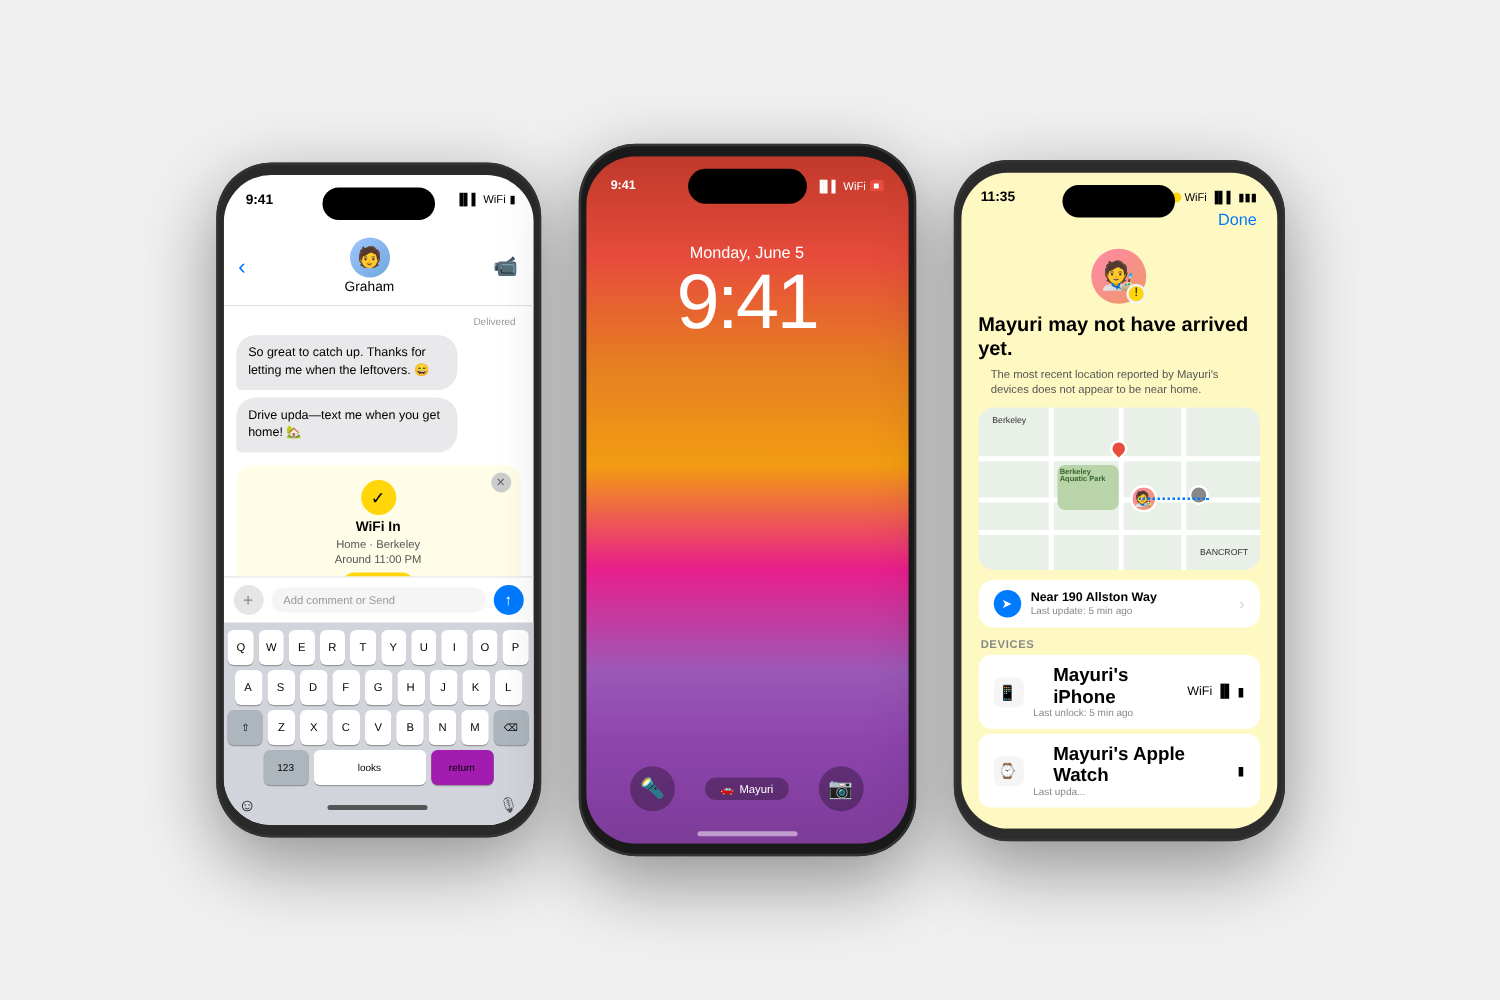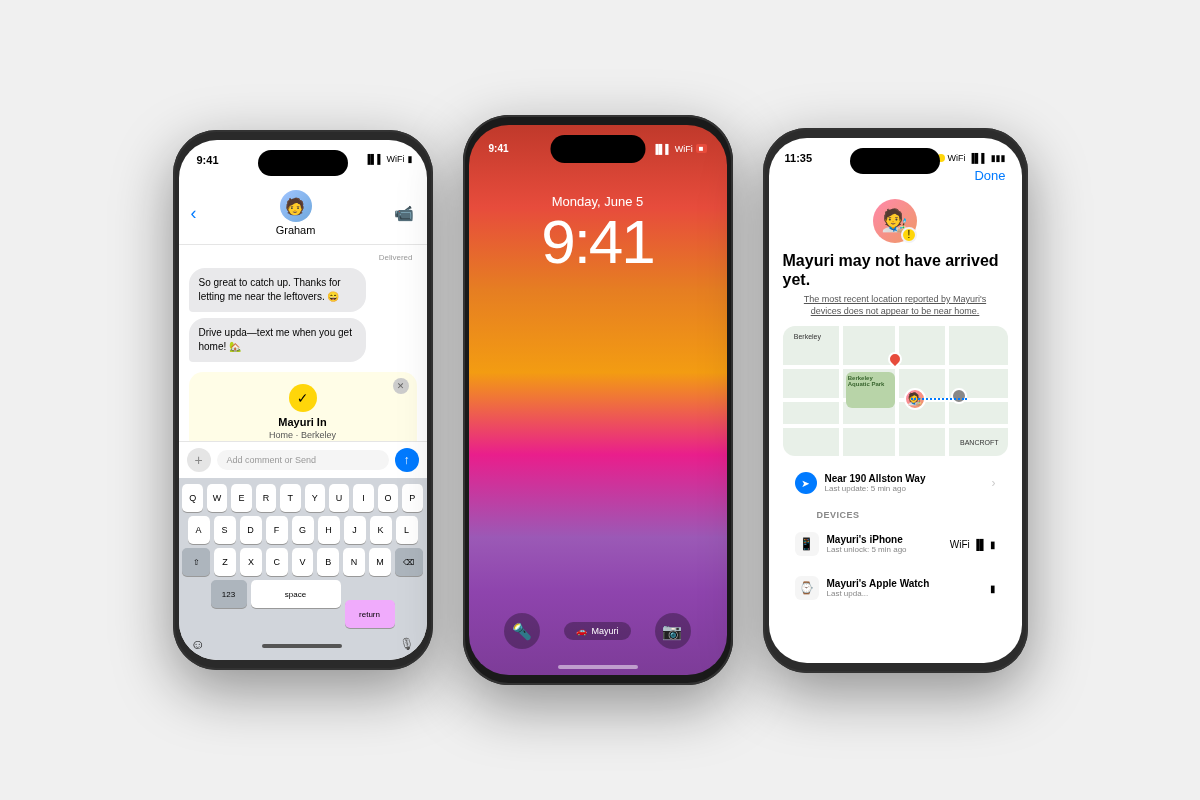--- a/index.html
+++ b/index.html
@@ -301,24 +301,23 @@
       color: #000;
       font-size: 8px;
       width: 28px;
     }
     .key-space {
       background: #fff;
       width: 90px;
       font-size: 8px;
     }
     .key-return {
-      background: #f0abfc;
+      background: #a21caf;
       width: 50px;
       font-size: 8px;
-      margin-top: 20px;
     }
     .key-shift {
       width: 28px;
     }
     .key-del {
       width: 28px;
     }
     .key-bottom-left {
       width: 36px;
     }
@@ -446,21 +445,21 @@
     .lock-home-bar {
       height: 4px;
       background: rgba(255,255,255,0.5);
       border-radius: 2px;
       width: 80px;
       margin: 0 auto;
     }
 
     
     .findmy-screen {
-      background: #ffffff;
+      background: #fef9c3;
       width: 100%;
       height: 100%;
       display: flex;
       flex-direction: column;
     }
     .findmy-status-bar {
       display: flex;
       justify-content: space-between;
       padding: 14px 16px 0;
     }
@@ -521,25 +520,24 @@
       font-size: 16px;
       font-weight: 700;
       color: #000;
       text-align: left;
       margin-top: 8px;
       line-height: 1.2;
     }
     .alert-subtitle {
       font-size: 9px;
       color: #555;
-      text-align: center;
+      text-align: left;
       margin-top: 4px;
       line-height: 1.4;
       padding: 0 10px;
-      text-decoration: underline;
     }
 
     
     .findmy-map {
       height: 130px;
       margin: 8px 14px;
       border-radius: 12px;
       overflow: hidden;
       position: relative;
       background: #e8f0e8;
@@ -649,21 +647,20 @@
     .devices-section {
       margin: 8px 14px 0;
     }
     .devices-label {
       font-size: 9px;
       color: #888;
       font-weight: 600;
       letter-spacing: 0.5px;
       margin-bottom: 4px;
       padding-left: 2px;
-      margin-left: 32px;
     }
     .device-row {
       background: #fff;
       border-radius: 10px;
       padding: 8px 12px;
       display: flex;
       align-items: center;
       gap: 8px;
       margin-bottom: 4px;
     }
@@ -673,23 +670,24 @@
       border-radius: 6px;
       display: flex;
       align-items: center;
       justify-content: center;
       font-size: 12px;
     }
     .device-info {
       flex: 1;
     }
     .device-name {
-      font-size: 10px;
+      font-size: 15px;
       font-weight: 600;
       color: #000;
+      margin-left: 16px;
     }
     .device-sub {
       font-size: 8px;
       color: #888;
     }
     .device-status-icons {
       display: flex;
       gap: 3px;
       align-items: center;
     }
@@ -715,30 +713,30 @@
           <div class="msg-header-center">
             <div class="avatar-circle">🧑</div>
             <span class="msg-contact-name">Graham</span>
           </div>
           <span class="video-icon">📹</span>
         </div>
 
         <div class="messages-body">
           <span class="msg-delivered">Delivered</span>
           <div class="msg-bubble received">
-            <span>So great to catch up. Thanks for letting me near the leftovers. 😄</span>
+            <span>So great to catch up. Thanks for letting me when the leftovers. 😄</span>
           </div>
           <div class="msg-bubble received">
             <span>Drive upda—text me when you get home! 🏡</span>
           </div>
 
           <div class="check-in-card">
             <div class="check-in-close">✕</div>
             <div class="check-in-check">✓</div>
-            <span class="check-in-title">Mayuri In</span>
+            <span class="check-in-title">WiFi In</span>
             <span class="check-in-detail">Home · Berkeley</span>
             <span class="check-in-detail">Around 11:00 PM</span>
             <button class="edit-btn">Edit</button>
           </div>
         </div>
 
         <div class="msg-input-bar">
           <div class="msg-plus">+</div>
           <div class="msg-input-field">
             <span>Add comment or Send</span>
@@ -776,21 +774,21 @@
             <div class="key">X</div>
             <div class="key">C</div>
             <div class="key">V</div>
             <div class="key">B</div>
             <div class="key">N</div>
             <div class="key">M</div>
             <div class="key key-special key-del">⌫</div>
           </div>
           <div class="key-row">
             <div class="key key-special key-bottom-left">123</div>
-            <div class="key key-space">space</div>
+            <div class="key key-space">looks</div>
             <div class="key key-special key-return">return</div>
           </div>
           <div class="keyboard-bottom">
             <span class="emoji-btn">☺</span>
             <div class="home-bar"></div>
             <span class="mic-btn">🎙</span>
           </div>
         </div>
       </div>
       <div class="dynamic-island"></div>

